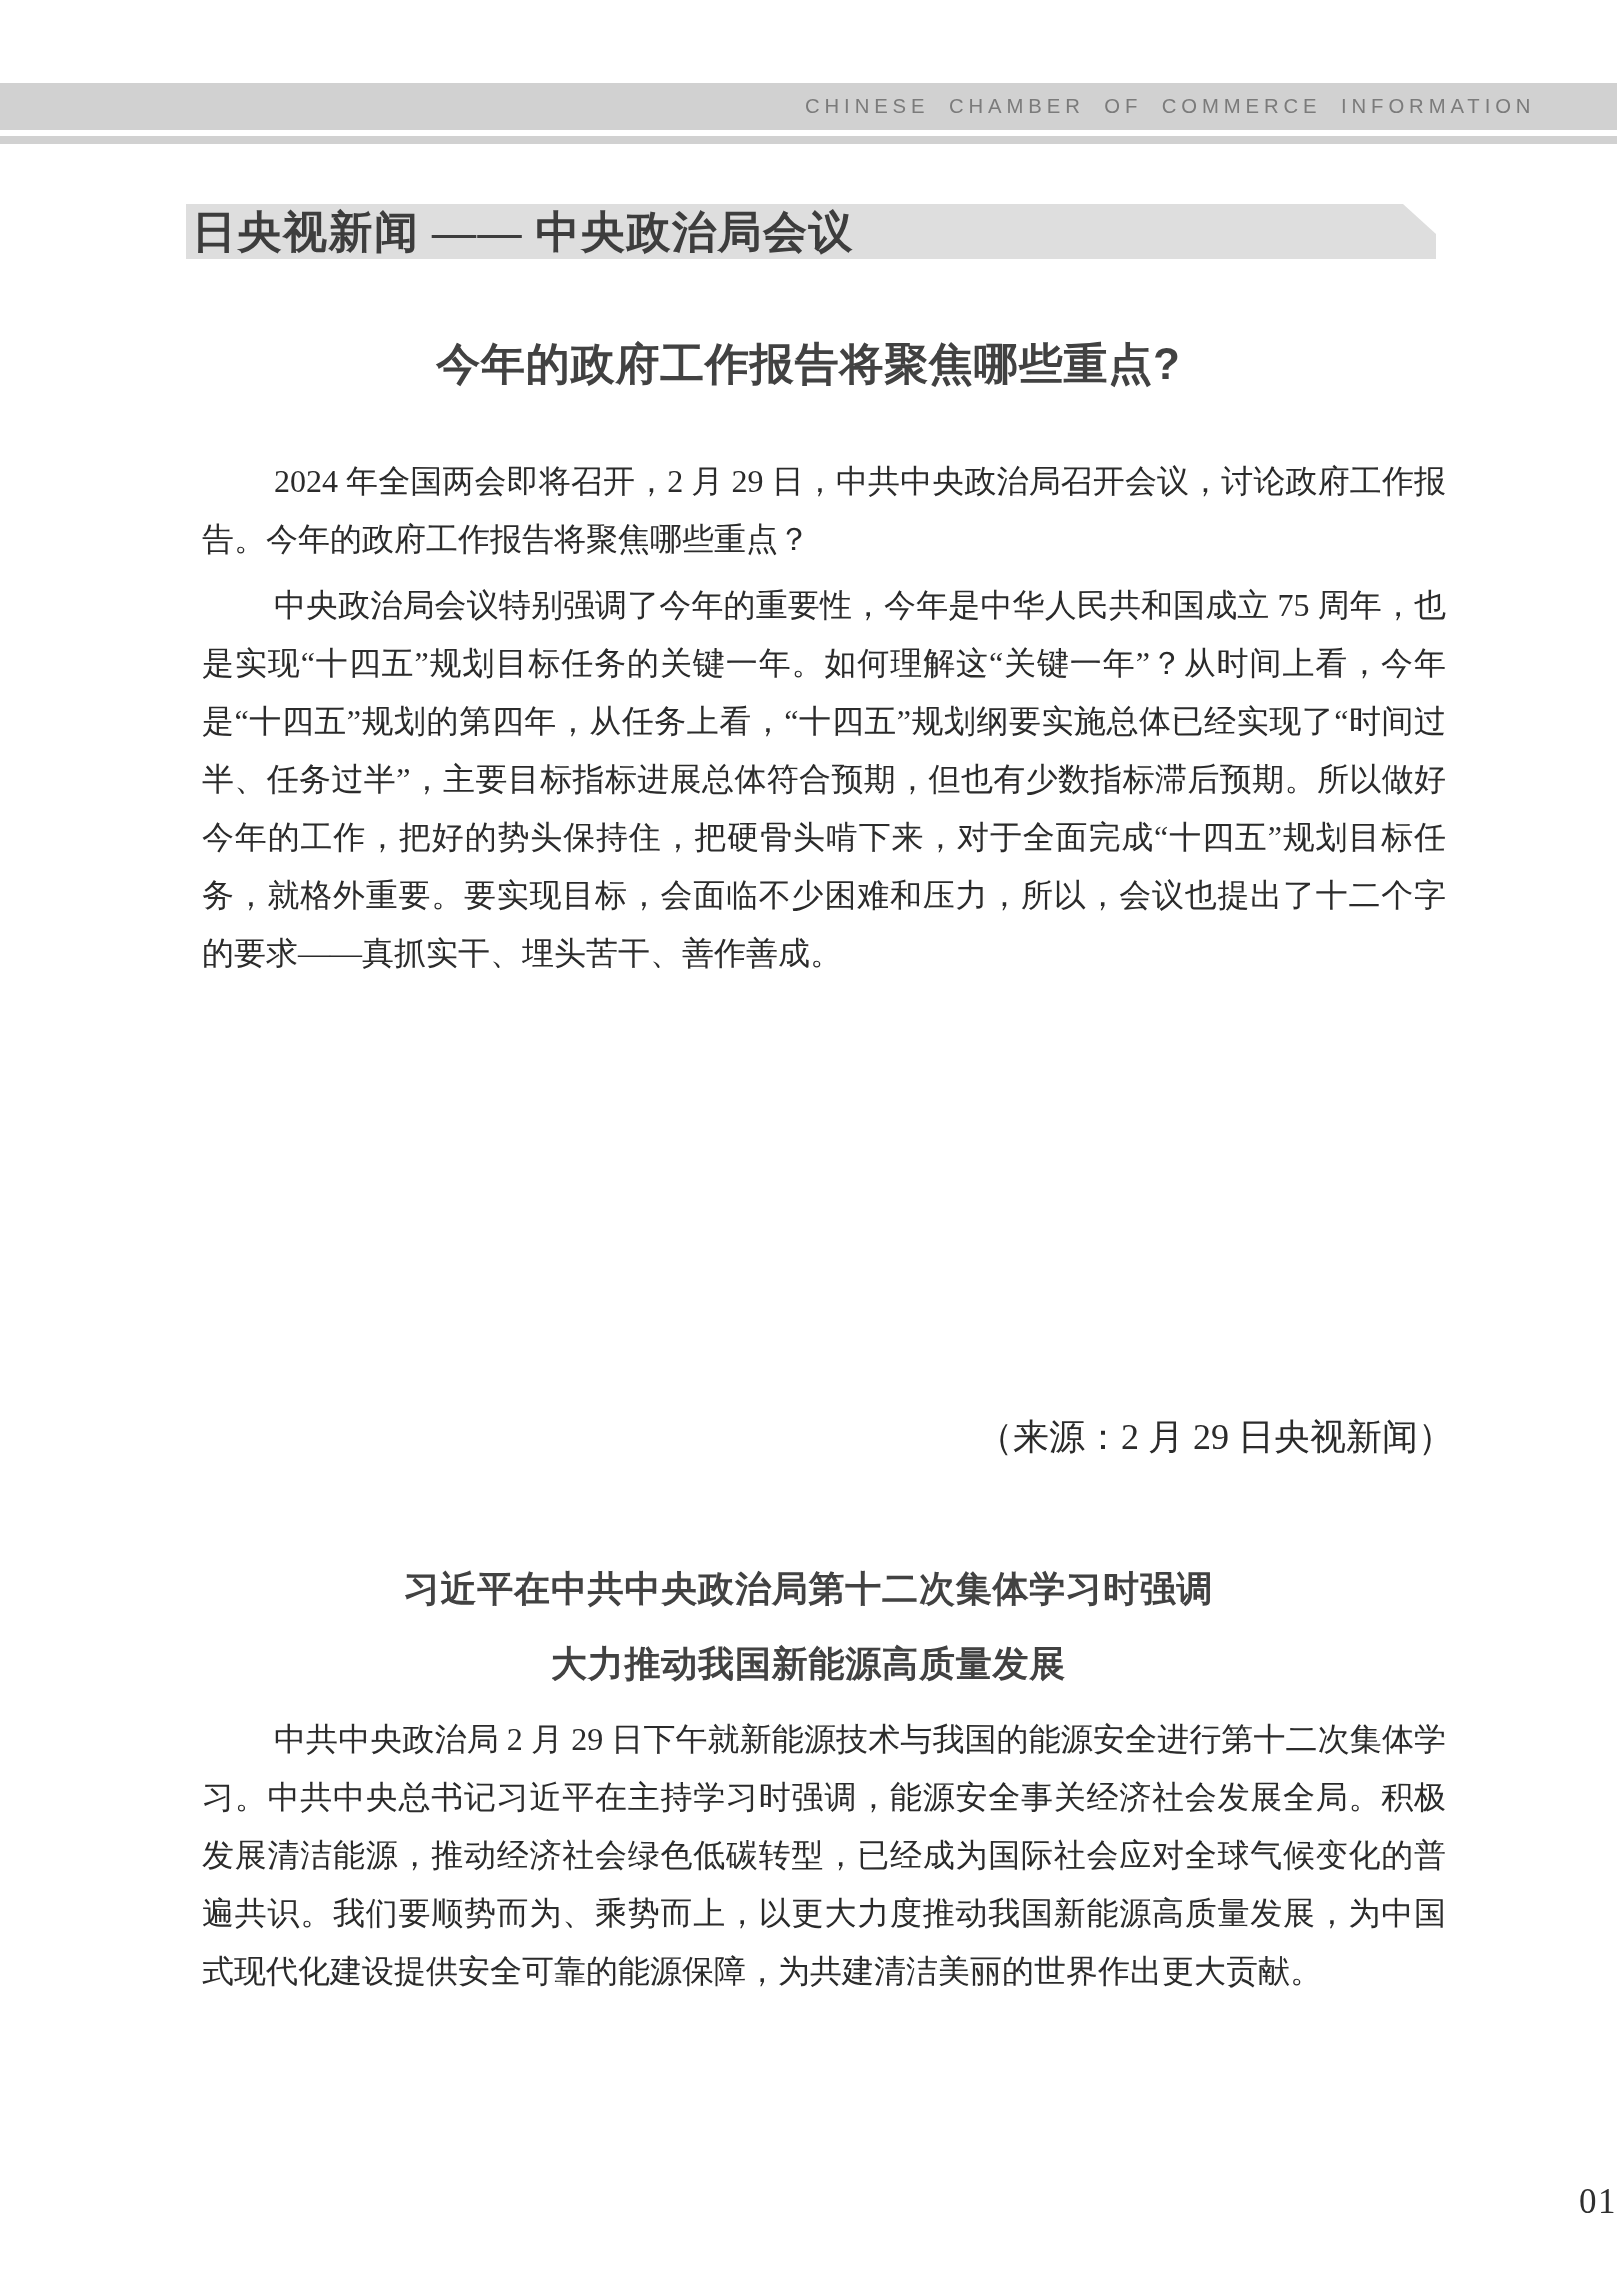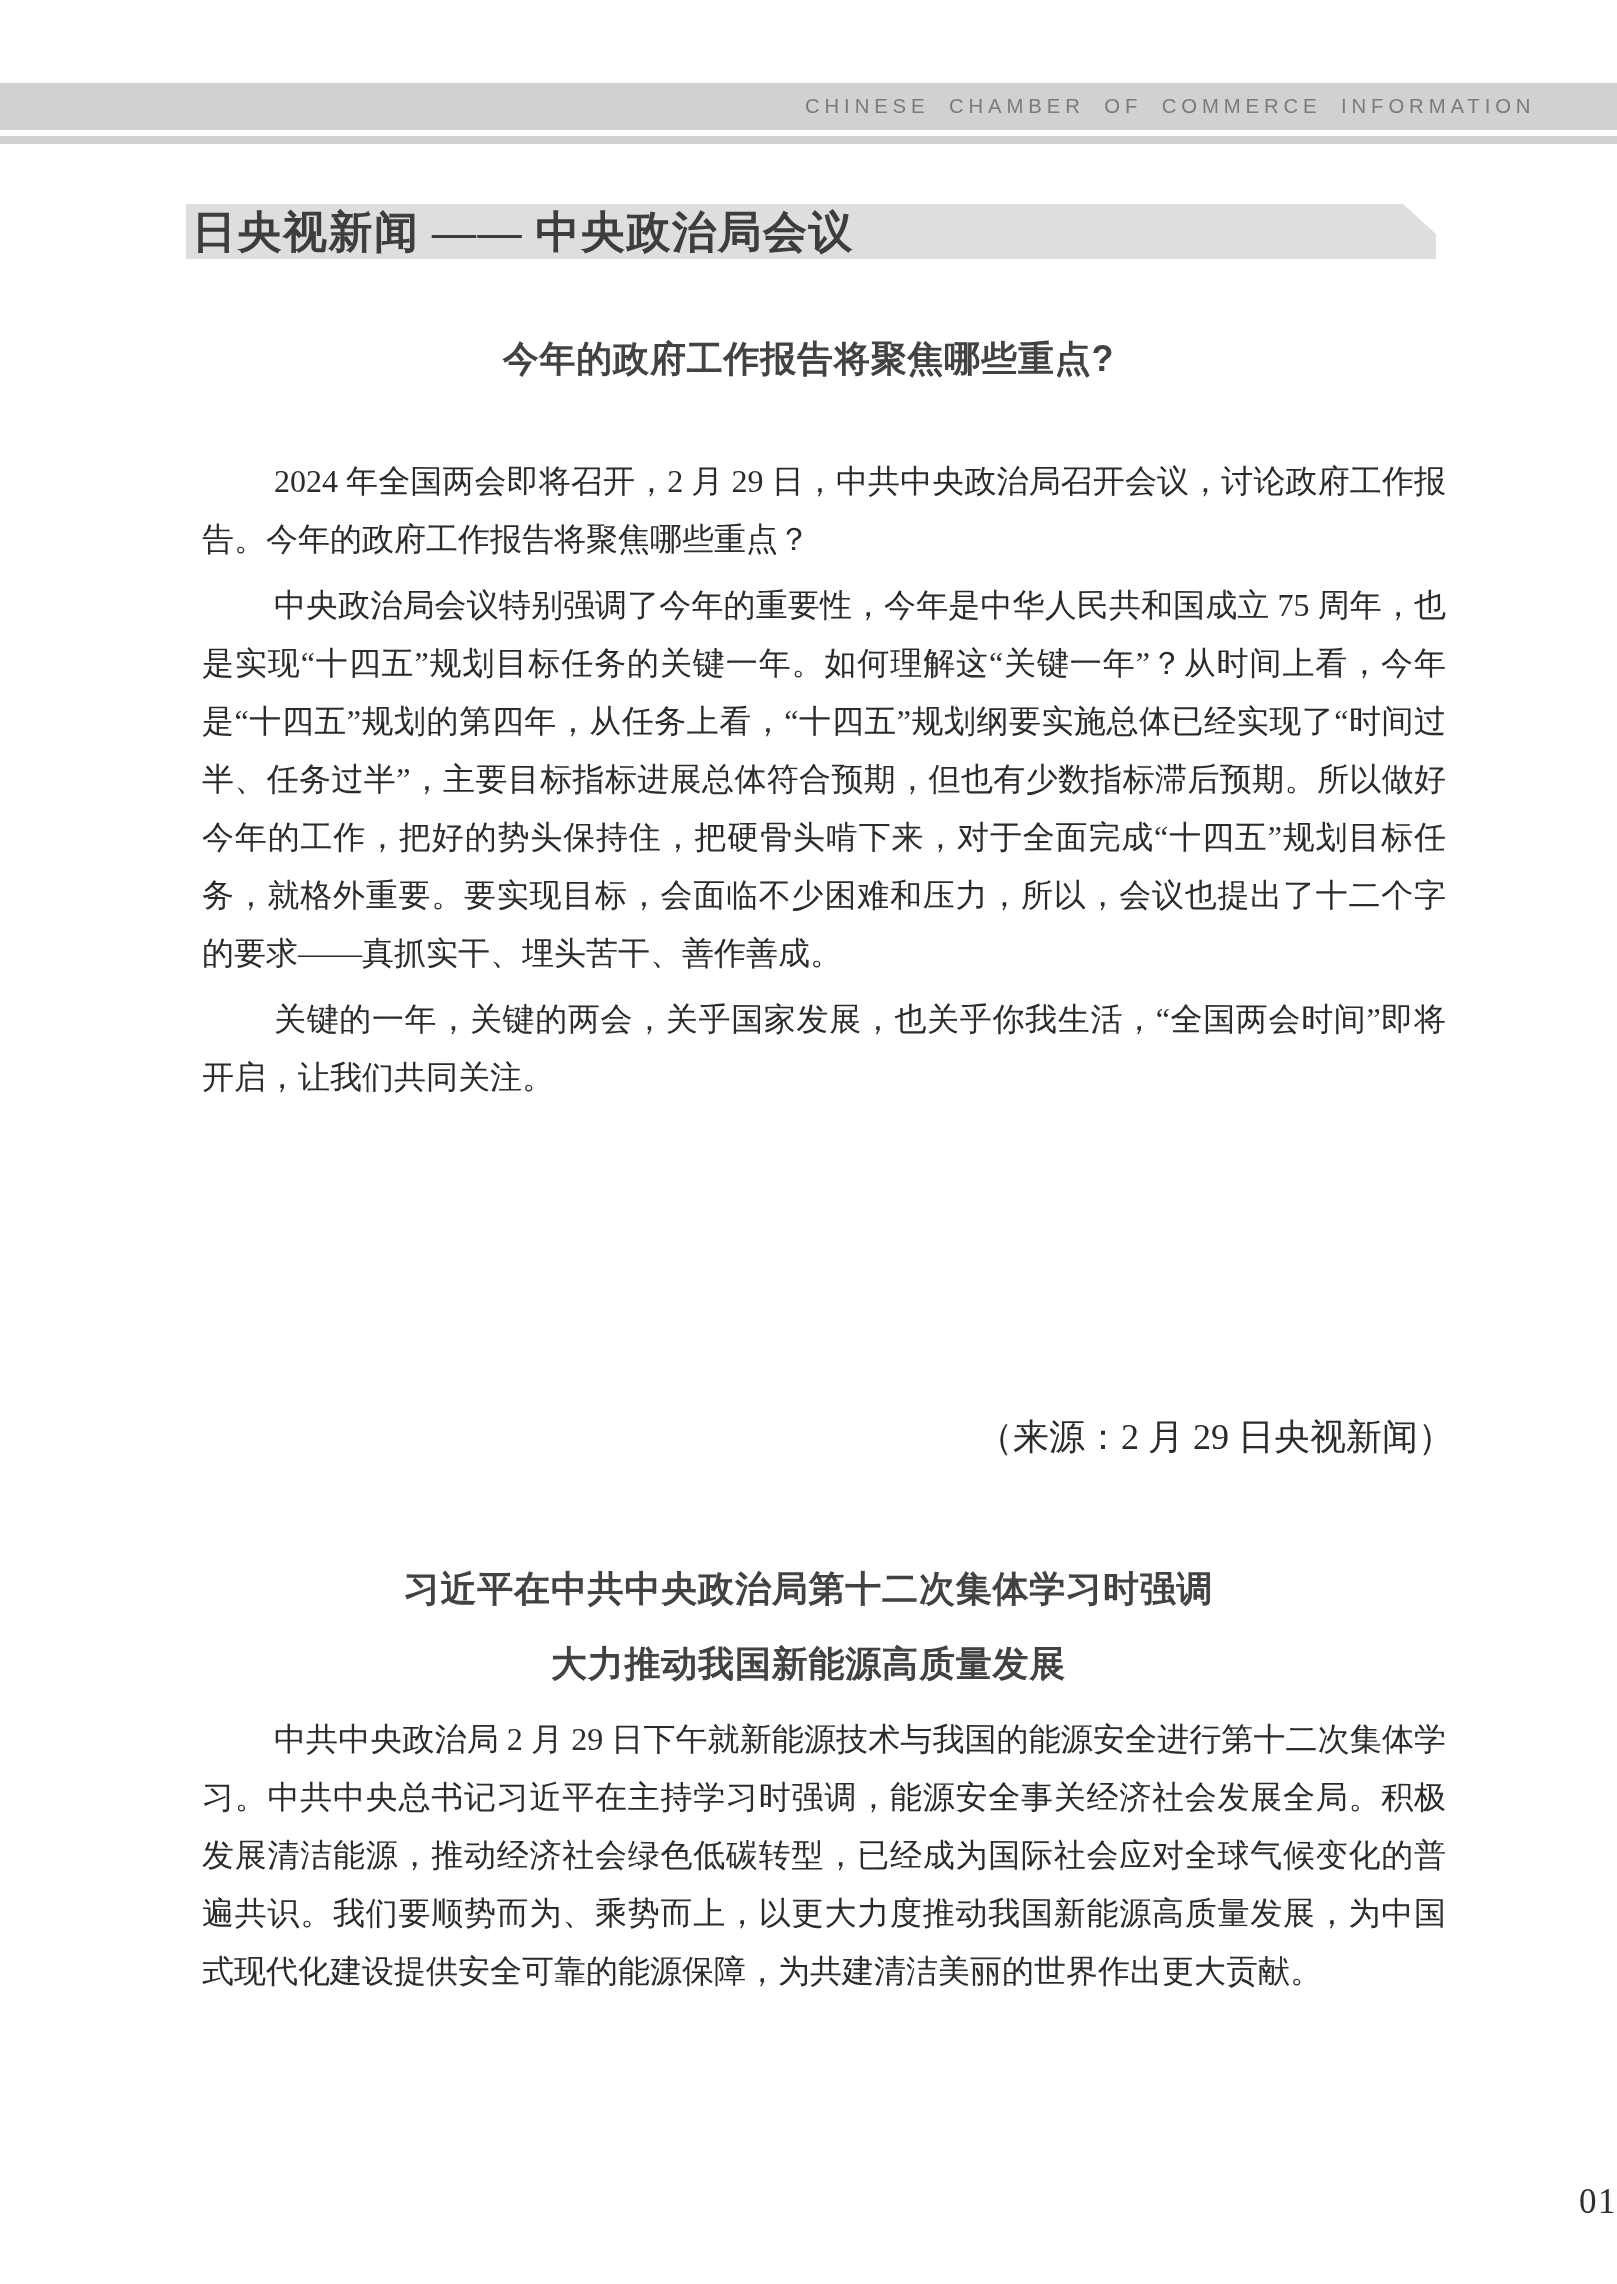--- a/index.html
+++ b/index.html
@@ -58,21 +58,21 @@
     color: var(--heading_gray, #3d3d3d);
     white-space: nowrap;
   }
 
   .article-title {
     position: absolute;
     left: 0; width: 1617px;
     text-align: center;
     font-family: "Liberation Sans", "DejaVu Sans", sans-serif;
     font-weight: bold;
-    font-size: 36px;
+    font-size: 44px;
     letter-spacing: 0.8px;
     color: var(--title_gray, #424242);
     white-space: nowrap;
   }
   .title-1 { top: 335px; }
   .title-2 { top: 1551px; line-height: 75px; white-space: normal; font-size: 36px; }
 
   .body-block {
     position: absolute;
     left: 194px;
@@ -120,21 +120,20 @@
 
   <div class="section-bar">
     <div class="section-bar-title">日央视新闻 —— 中央政治局会议</div>
   </div>
 
   <div class="article-title title-1">今年的政府工作报告将聚焦哪些重点?</div>
 
   <div class="body-block block-1">
     <p>2024 年全国两会即将召开，2 月 29 日，中共中央政治局召开会议，讨论政府工作报告。今年的政府工作报告将聚焦哪些重点？</p>
     <p>中央政治局会议特别强调了今年的重要性，今年是中华人民共和国成立 75 周年，也是实现“十四五”规划目标任务的关键一年。如何理解这“关键一年”？从时间上看，今年是“十四五”规划的第四年，从任务上看，“十四五”规划纲要实施总体已经实现了“时间过半、任务过半”，主要目标指标进展总体符合预期，但也有少数指标滞后预期。所以做好今年的工作，把好的势头保持住，把硬骨头啃下来，对于全面完成“十四五”规划目标任务，就格外重要。要实现目标，会面临不少困难和压力，所以，会议也提出了十二个字的要求——真抓实干、埋头苦干、善作善成。</p>
-    <p>关键的一年，关键的两会，关乎国家发展，也关乎你我生活，“全国两会时间”即将开启，让我们共同关注。</p>
   </div>
 
   <div class="source-line">（来源：2 月 29 日央视新闻）</div>
 
   <div class="article-title title-2">
     <div>习近平在中共中央政治局第十二次集体学习时强调</div>
     <div>大力推动我国新能源高质量发展</div>
   </div>
 
   <div class="body-block block-2">

